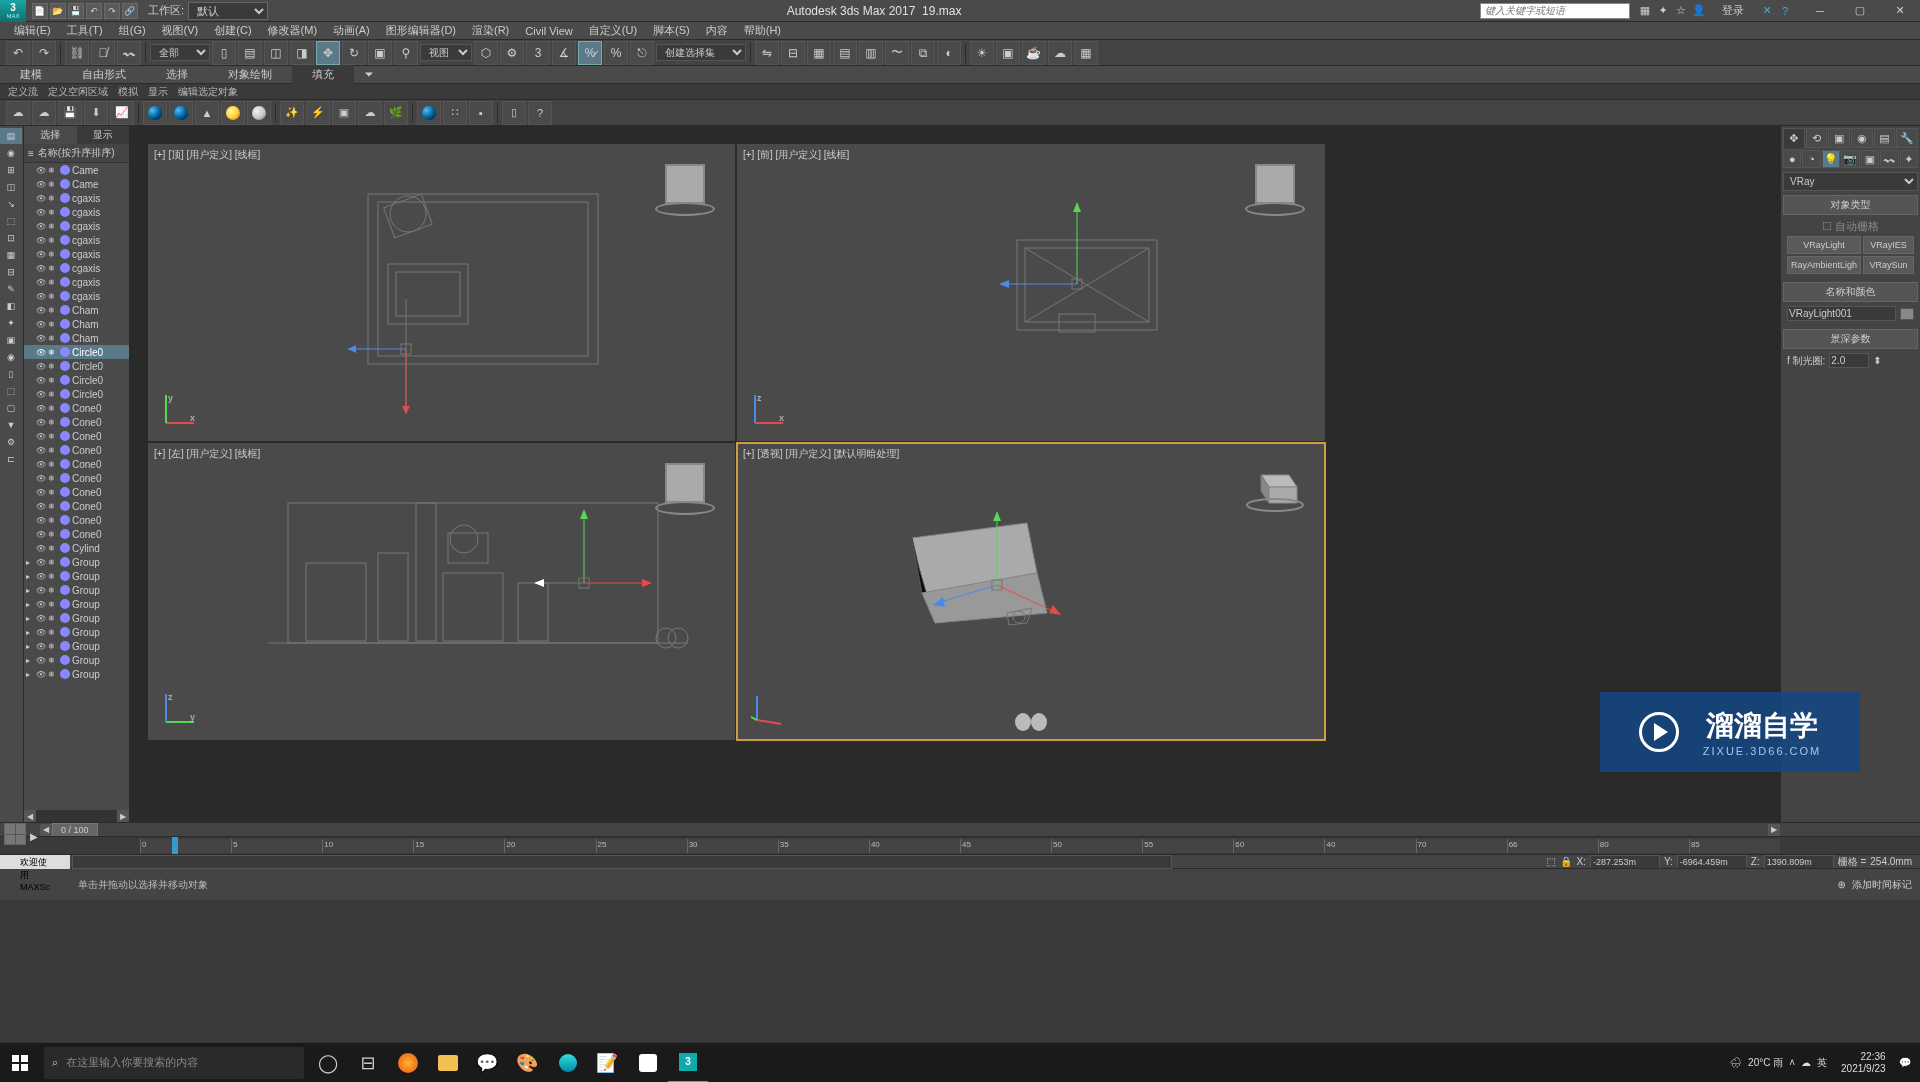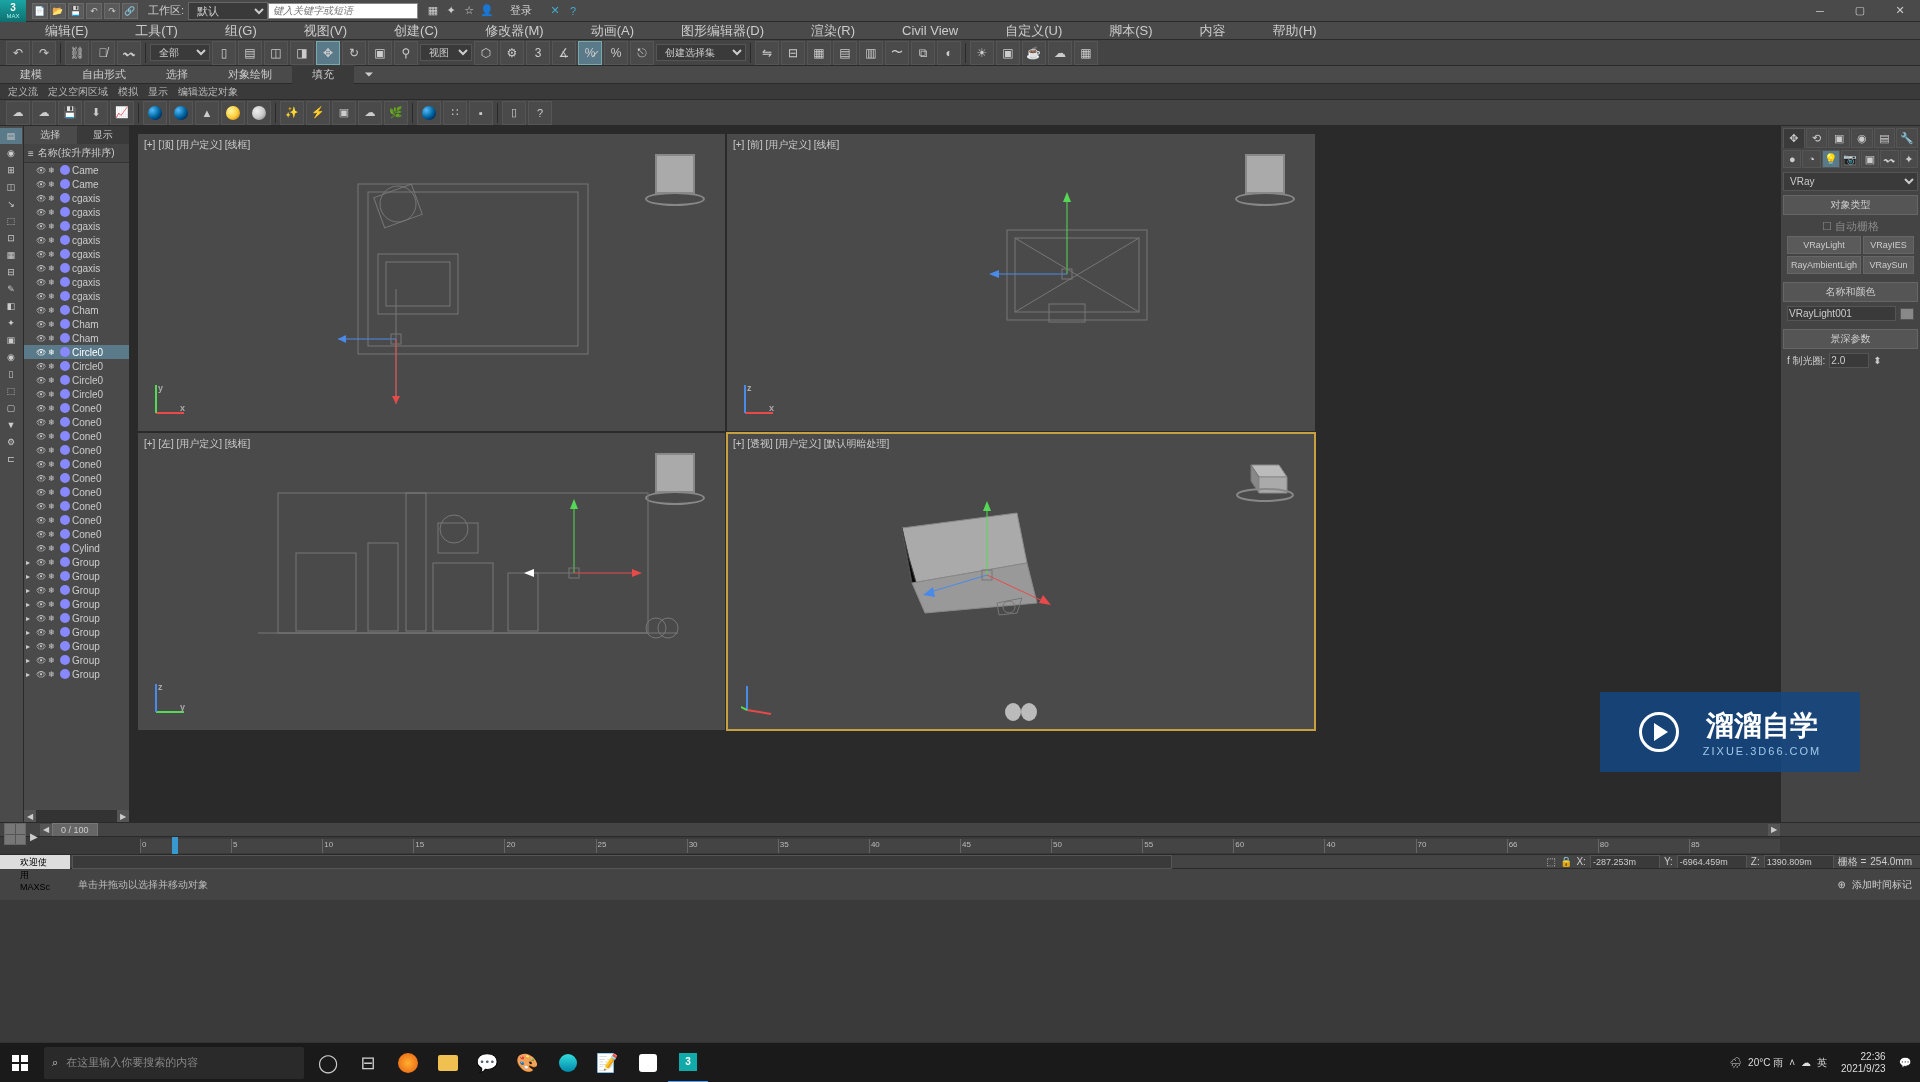--- a/index.html
+++ b/index.html
@@ -14,21 +14,21 @@
 .ws-select { background: #3a3a3a; border: 1px solid #666; padding: 1px 4px; font-size: 11px; color: #ccc; width: 80px; }
 .title-text { flex: 1; text-align: center; font-size: 12px; color: #e0e0e0; }
 .search-box { background: #ffffff; border: 1px solid #888; width: 150px; height: 16px; padding: 0 4px; font-size: 10px; color: #888; font-style: italic; }
 .title-icons { display: flex; gap: 4px; padding: 0 8px; }
 .title-icon { width: 14px; height: 14px; display: flex; align-items: center; justify-content: center; }
 .login-text { color: #ccc; padding: 0 8px; font-size: 11px; }
 .win-btns { display: flex; margin-left: auto; }
 .win-btn { width: 40px; height: 22px; display: flex; align-items: center; justify-content: center; font-size: 11px; }
 
 .menubar { height: 18px; background: #4a4a4a; display: flex; align-items: center; padding: 0 8px; gap: 4px; border-bottom: 1px solid #2a2a2a; }
-.menu-item { padding: 0 6px; font-size: 13px; margin-left: 31px; }
+.menu-item { padding: 0 6px; font-size: 11px; }
 
 .toolbar { height: 26px; background: #444; display: flex; align-items: center; padding: 0 6px; gap: 2px; border-bottom: 1px solid #2a2a2a; }
 .tool-btn { width: 24px; height: 24px; background: #4a4a4a; border: 1px solid #555; display: flex; align-items: center; justify-content: center; font-size: 12px; }
 .tool-btn.active { background: #5a7a8a; border-color: #7aa; }
 .tool-sep { width: 1px; height: 20px; background: #2a2a2a; margin: 0 2px; }
 .tool-input { background: #3a3a3a; border: 1px solid #555; color: #ccc; padding: 1px 4px; font-size: 10px; }
 
 .ribbon { height: 18px; background: #4a4a4a; display: flex; align-items: center; border-bottom: 1px solid #2a2a2a; }
 .ribbon-tab { padding: 2px 20px; font-size: 11px; }
 .ribbon-tab.active { background: #3a3a3a; }
@@ -54,21 +54,21 @@
 .scene-tab.active { background: #4a4a4a; }
 .scene-header { background: #444; padding: 2px 4px; font-size: 10px; display: flex; align-items: center; gap: 4px; border-bottom: 1px solid #333; }
 .scene-list { overflow: hidden; flex: 1; background: #4a4a4a; }
 .scene-item { display: flex; align-items: center; height: 14px; font-size: 10px; padding: 0 2px; gap: 2px; }
 .scene-item.sel { background: #5a7a8a; color: #fff; }
 .eye { width: 10px; font-size: 8px; }
 .freeze { width: 10px; font-size: 8px; }
 .expand { width: 8px; font-size: 8px; }
 .type-icon { width: 10px; height: 10px; border-radius: 50%; background: #88f; }
 
-.viewports { flex: 1; display: grid; grid-template-columns: 587px 588px; grid-template-rows: 297px 297px; gap: 2px; padding: 8px; background: #2a2a2a; }
+.viewports { flex: 1; display: grid; grid-template-columns: 587px 588px; grid-template-rows: 297px 297px; gap: 2px; padding: 18px; background: #2a2a2a; }
 .viewport { background: #4a4a4a; position: relative; overflow: hidden; }
 .viewport.active { outline: 2px solid #c9a040; outline-offset: -1px; }
 .vp-label { position: absolute; top: 4px; left: 6px; font-size: 10px; color: #ccc; z-index: 10; }
 .viewcube { position: absolute; top: 10px; right: 20px; width: 60px; height: 60px; display: flex; align-items: center; justify-content: center; }
 .cube-face { width: 40px; height: 40px; background: #aaa; border: 2px solid #888; position: relative; }
 .cube-ring { width: 60px; height: 14px; border: 2px solid #888; border-radius: 50%; position: absolute; bottom: -2px; }
 .axis-indicator { position: absolute; bottom: 14px; left: 14px; width: 36px; height: 36px; }
 .axis { position: absolute; bottom: 0; left: 0; font-size: 9px; font-weight: bold; }
 .axis.x { color: #e84a4a; }
 .axis.y { color: #56d856; }
@@ -152,20 +152,23 @@
   <div class="qat">
     <div class="qat-btn">📄</div>
     <div class="qat-btn">📂</div>
     <div class="qat-btn">💾</div>
     <div class="qat-btn">↶</div>
     <div class="qat-btn">↷</div>
     <div class="qat-btn">🔗</div>
   </div>
   <span class="ws-label">工作区:</span>
   <select class="ws-select"><option>默认</option></select>
+  <div class="title-text">
+    <span>Autodesk 3ds Max 2017</span>&nbsp;&nbsp;<span>19.max</span>
+  </div>
   <input class="search-box" placeholder="键入关键字或短语" style="">
   <div class="title-icons">
     <div class="title-icon">▦</div>
     <div class="title-icon">✦</div>
     <div class="title-icon">☆</div>
     <div class="title-icon">👤</div>
   </div>
   <span class="login-text">登录</span>
   <div class="title-icons">
     <div class="title-icon" style="color:#4ac">✕</div>

